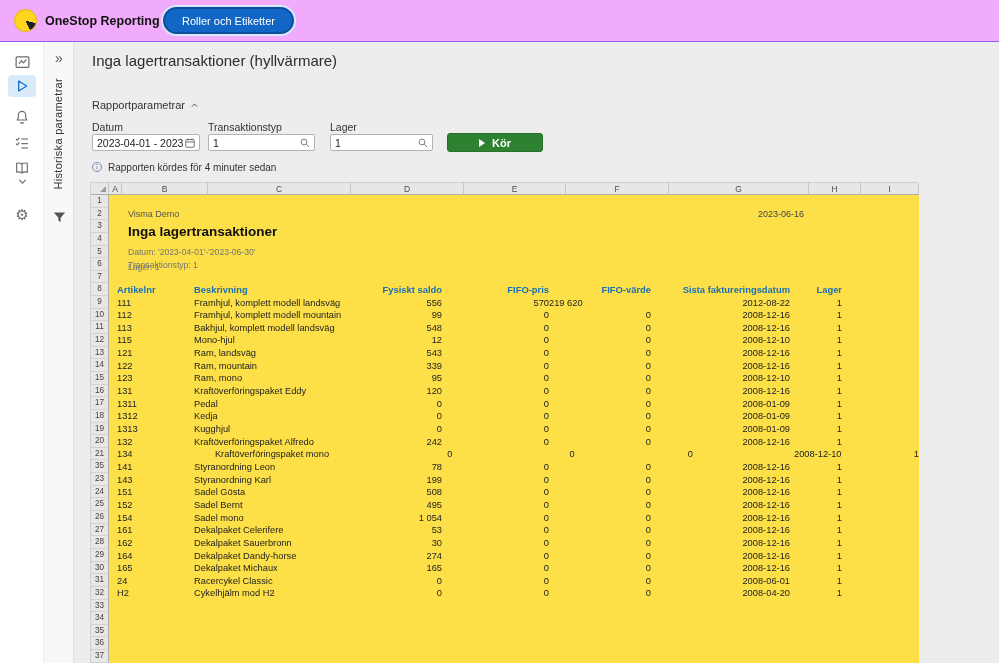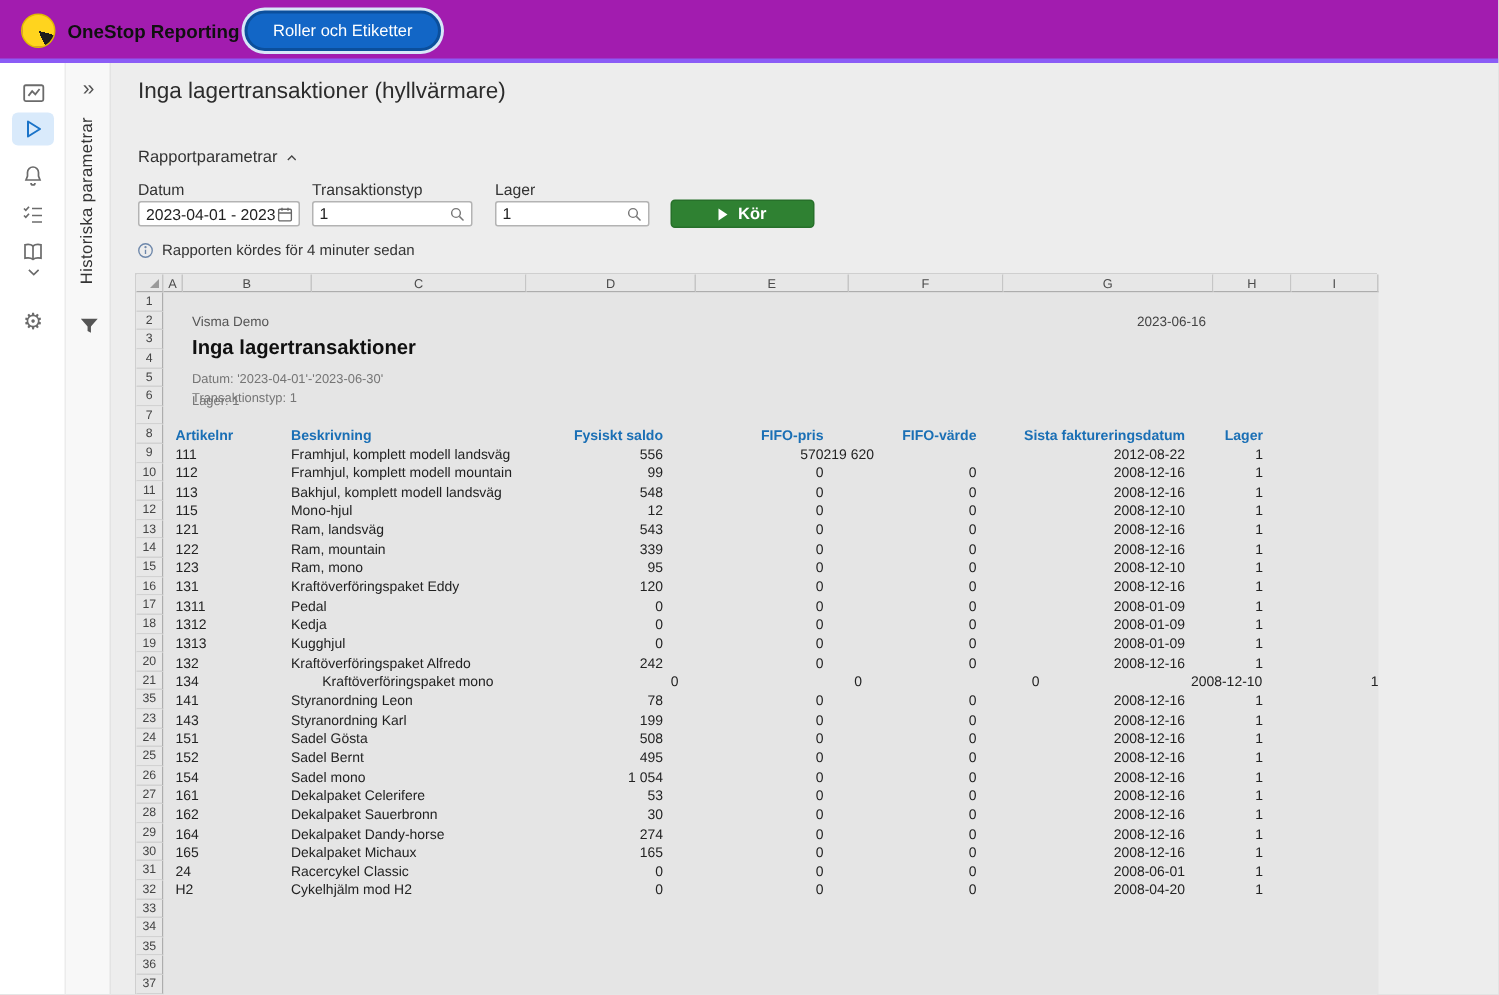--- a/index.html
+++ b/index.html
@@ -1,20 +1,20 @@
 <!DOCTYPE html>
 <html><head>
 <meta charset="utf-8">
 <style>
   * { margin:0; padding:0; box-sizing:border-box; }
   body { font-family:"Liberation Sans", sans-serif; background:#d8d8d8; }
   .app { position:relative; width:999px; height:663px; background:#ededed; overflow:hidden; }
 
   
-  .topbar { position:absolute; top:0; left:0; width:999px; height:42px; background:#a21caf; border-bottom:3px solid #8b5cf6; z-index:5; }
+  .topbar { position:absolute; top:0; left:0; width:999px; height:42px; background:#f0abfc; border-bottom:1px solid #8b5cf6; z-index:5; }
   .brand { position:absolute; left:14px; top:9px; display:flex; align-items:center; gap:8px; }
   .logo { width:23px; height:23px; border-radius:50%; background:conic-gradient(from 220deg, #ffd41e 0 68%, #1d1d1d 68% 82%, #ffd41e 82% 100%); border:1px solid #e0bb00; }
   .brand-name { font-size:12.5px; font-weight:bold; color:#101010; }
   .pill-btn { position:absolute; left:163px; top:7px; height:27px; padding:0 17px; background:#1266c6; color:#fff; font-size:11px; border:2px solid #0b4f9c; border-radius:15px; display:flex; align-items:center; cursor:pointer; box-shadow:0 0 0 2px #d7e7f8; }
 
   
   .icon-rail { position:absolute; left:0; top:42px; width:44px; height:621px; background:#fff; border-right:1px solid #ececec; }
   .rail-item { position:absolute; left:8px; width:28px; height:22px; display:flex; align-items:center; justify-content:center; border-radius:4px; color:#6b6b6b; cursor:pointer; }
   .rail-item.active { background:#d9eafb; color:#1a73c8; }
   .rail-item svg { display:block; }
@@ -37,21 +37,21 @@
   .status-line { position:absolute; left:17px; top:119px; font-size:10px; color:#333; display:flex; align-items:center; gap:5px; }
 
   
   .sheet { position:absolute; left:16px; top:140px; width:828px; height:481px; background:#fff; border-left:1px solid #cfcfcf; border-top:1px solid #cfcfcf; }
   .colhead { position:absolute; top:0; left:0; height:12px; display:flex; }
   .hcell { height:12px; background:#e7e7e7; border-right:1px solid #c6c6c6; border-bottom:1px solid #adadad; font-size:8.5px; color:#4c4c4c; text-align:center; line-height:12px; }
   .corner { position:relative; }
   .corner::after { content:""; position:absolute; right:2px; bottom:2px; width:0; height:0; border-left:6px solid transparent; border-bottom:6px solid #9a9a9a; }
   .gutter { position:absolute; left:0; top:12px; width:18px; }
   .gcell { width:18px; height:12.65px; background:#e7e7e7; border-right:1px solid #adadad; border-bottom:1px solid #d2d2d2; font-size:8.2px; color:#444; text-align:center; line-height:12px; cursor:pointer; }
-  .content { position:absolute; left:18px; top:12px; width:810px; height:468px; background:#e5e5e5; overflow:visible; }
+  .content { position:absolute; left:18px; top:12px; width:810px; height:468px; background:#fde047; overflow:visible; }
   .line { position:absolute; left:0; width:810px; height:12.65px; display:flex; align-items:center; font-size:9.3px; color:#222; white-space:nowrap; }
   .tline { padding-left:8px; }
   .tline span { display:block; white-space:nowrap; overflow:visible; }
   .thead { font-weight:bold; color:#1a6fb5; font-size:9.4px; }
   .meta-co { font-size:9px; color:#555; margin-left:19px; }
   .meta-date { position:absolute; right:115px; font-size:9px; color:#444; }
   .title-line { height:23px; }
   .title-line span { font-size:13.5px; font-weight:bold; color:#101010; margin-left:19px; }
   .meta-small span { font-size:8.6px; color:#757575; margin-left:19px; }
 

